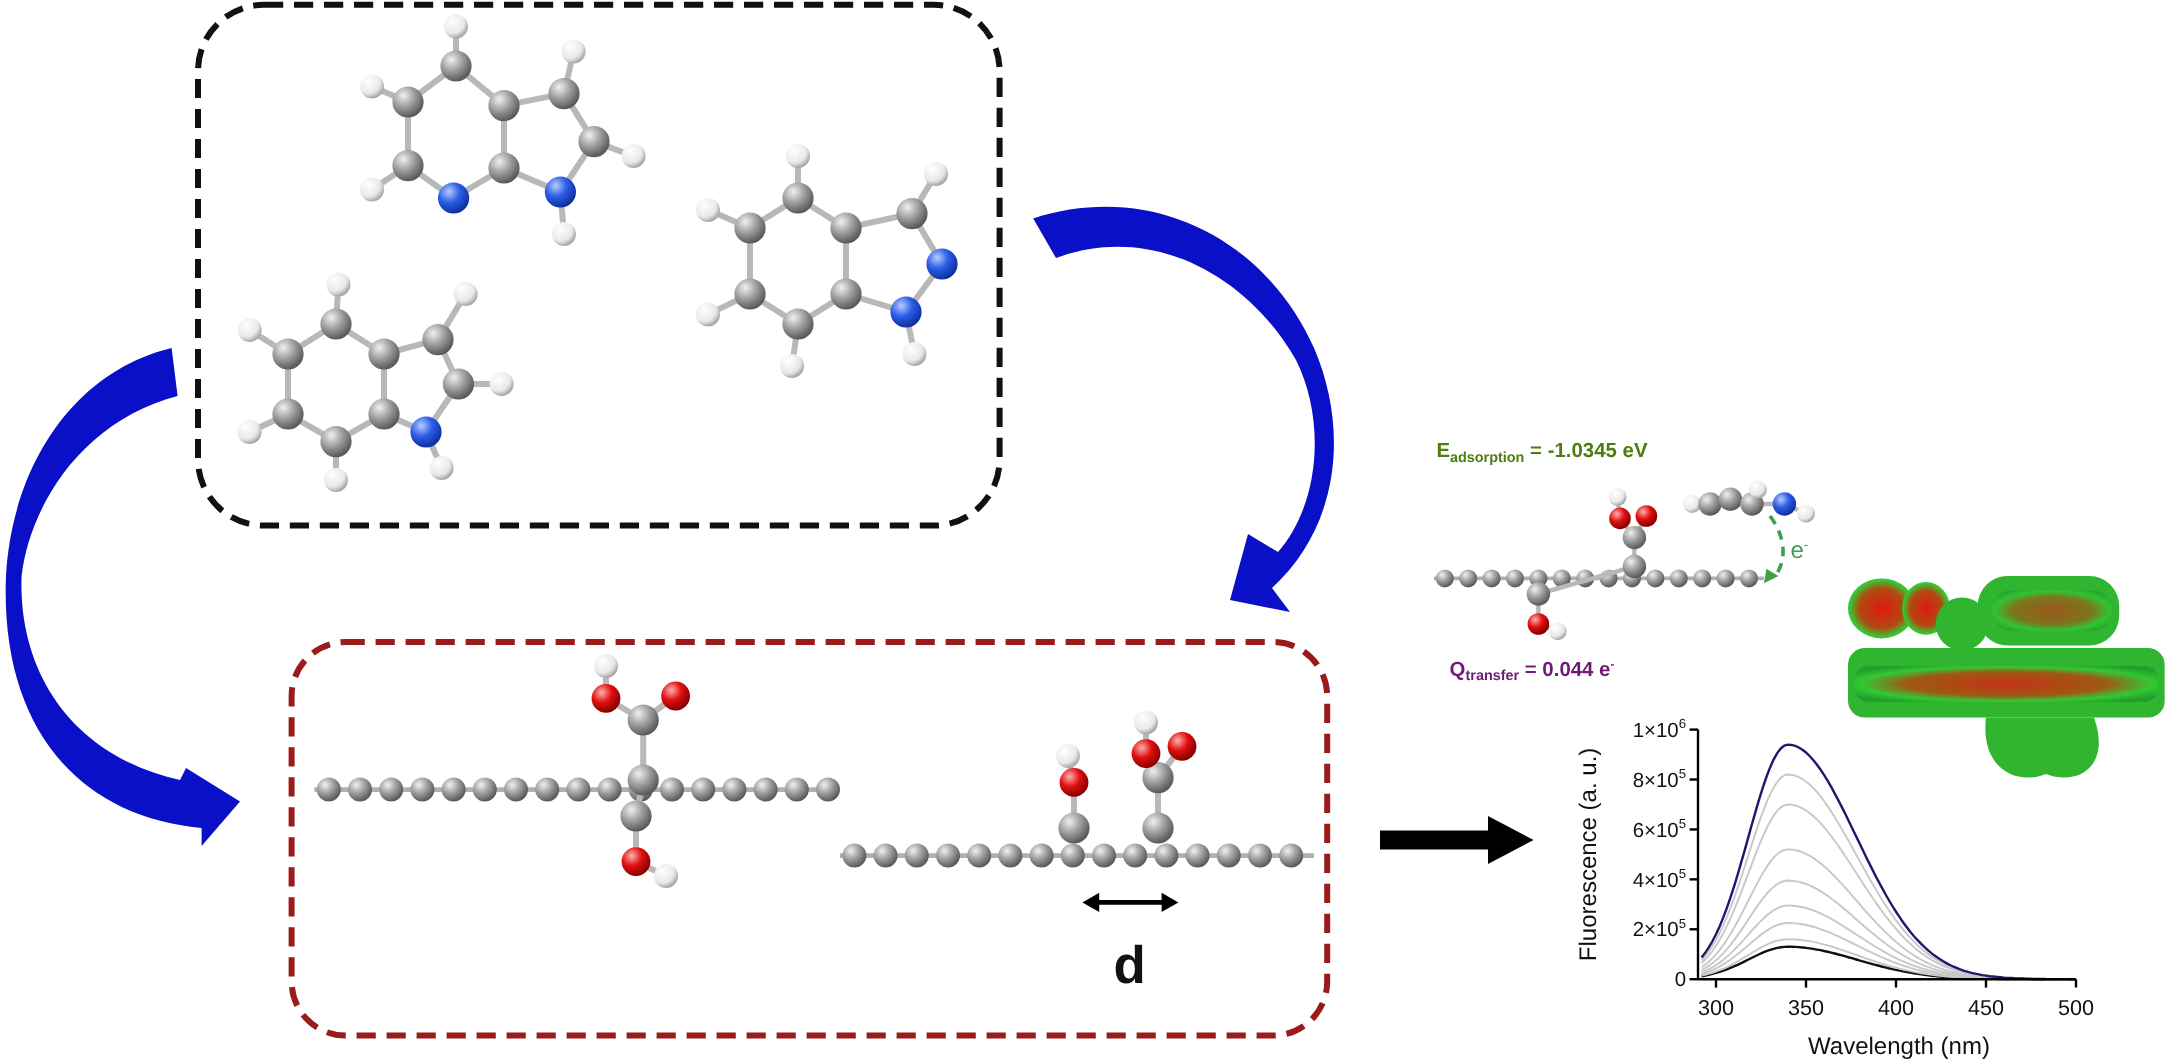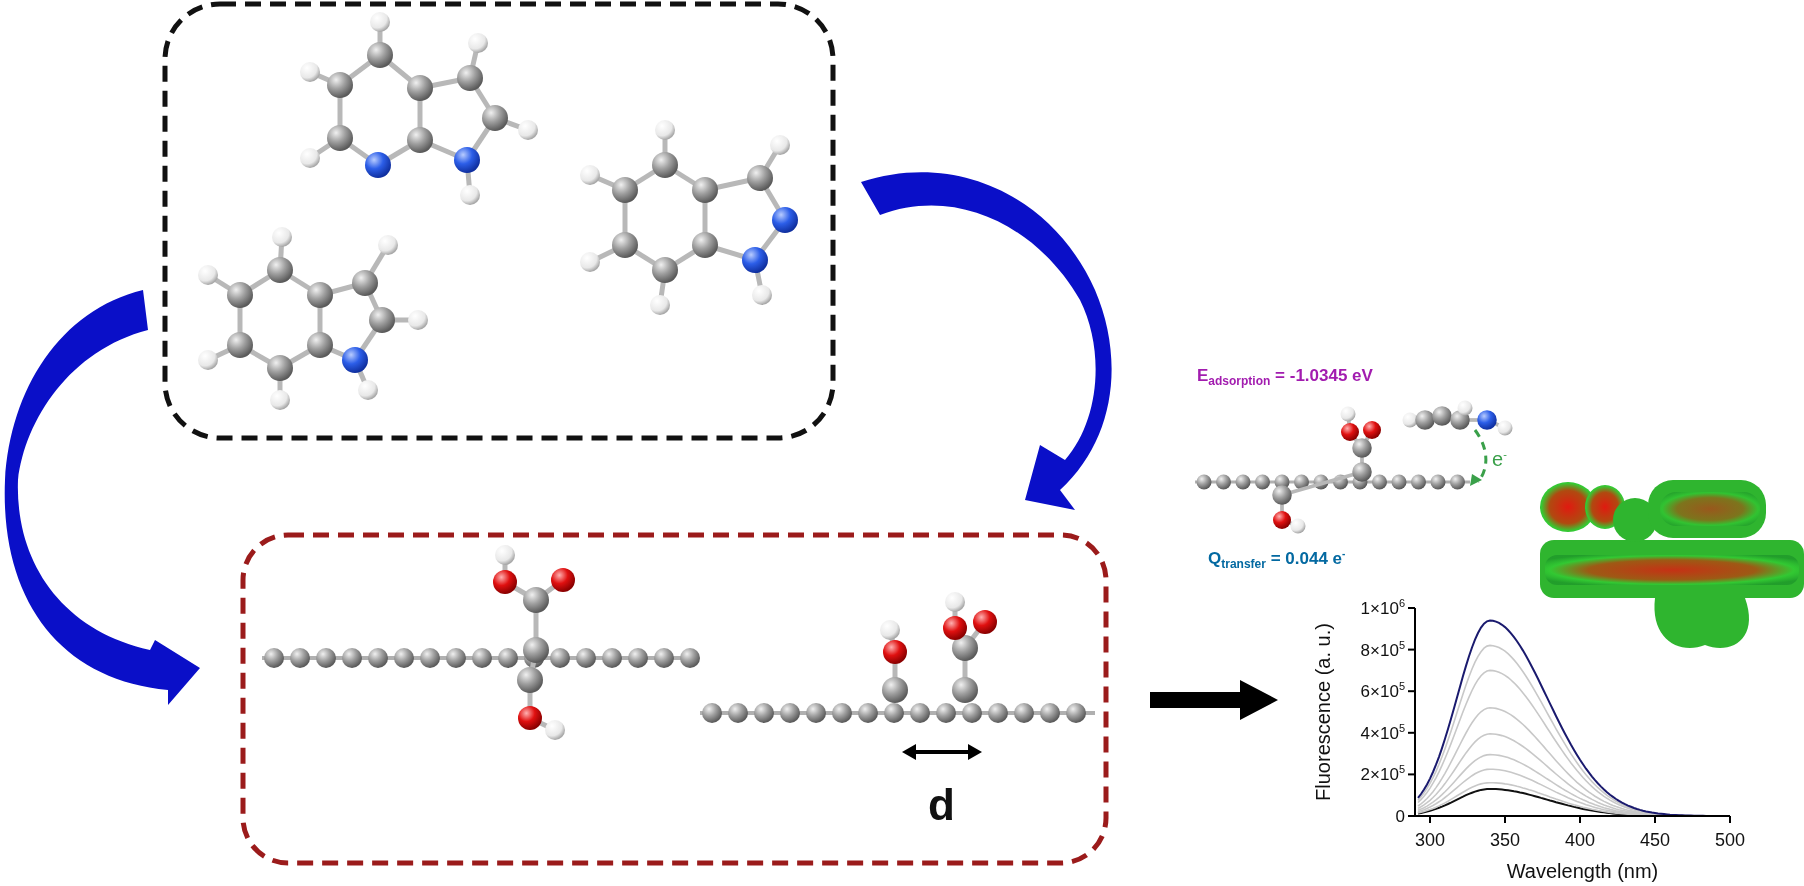--- a/index.html
+++ b/index.html
@@ -1,21 +1,21 @@
 <!DOCTYPE html>
 <html><head>
 <meta charset="utf-8">
 <style>
   html, body { margin:0; padding:0; background:#ffffff; }
   body { width:1804px; height:886px; position:relative; overflow:hidden; font-family:"Liberation Sans", sans-serif; }
   .abs { position:absolute; }
   svg text { font-family:"Liberation Sans", sans-serif; }
-  .label-e { font-weight:bold; font-size:17px; color:#a21caf; }
+  .label-e { font-weight:bold; font-size:17px; color:#4d7c0f; }
   .label-e sub, .label-q sub { font-size:12px; vertical-align:-4px; }
-  .label-q { font-weight:bold; font-size:17px; color:#0369a1; }
+  .label-q { font-weight:bold; font-size:17px; color:#701a75; }
   .label-q sup { font-size:10px; }
   .d-label { font-weight:bold; font-size:44px; color:#111; }
 </style>
 </head>
 <body>
 
 <svg class="abs" style="left:0;top:0" width="1804" height="886">
   <defs>
     <radialGradient id="gC" cx="35%" cy="30%" r="70%">
         <stop offset="0" stop-color="#f0f0f0"></stop>

